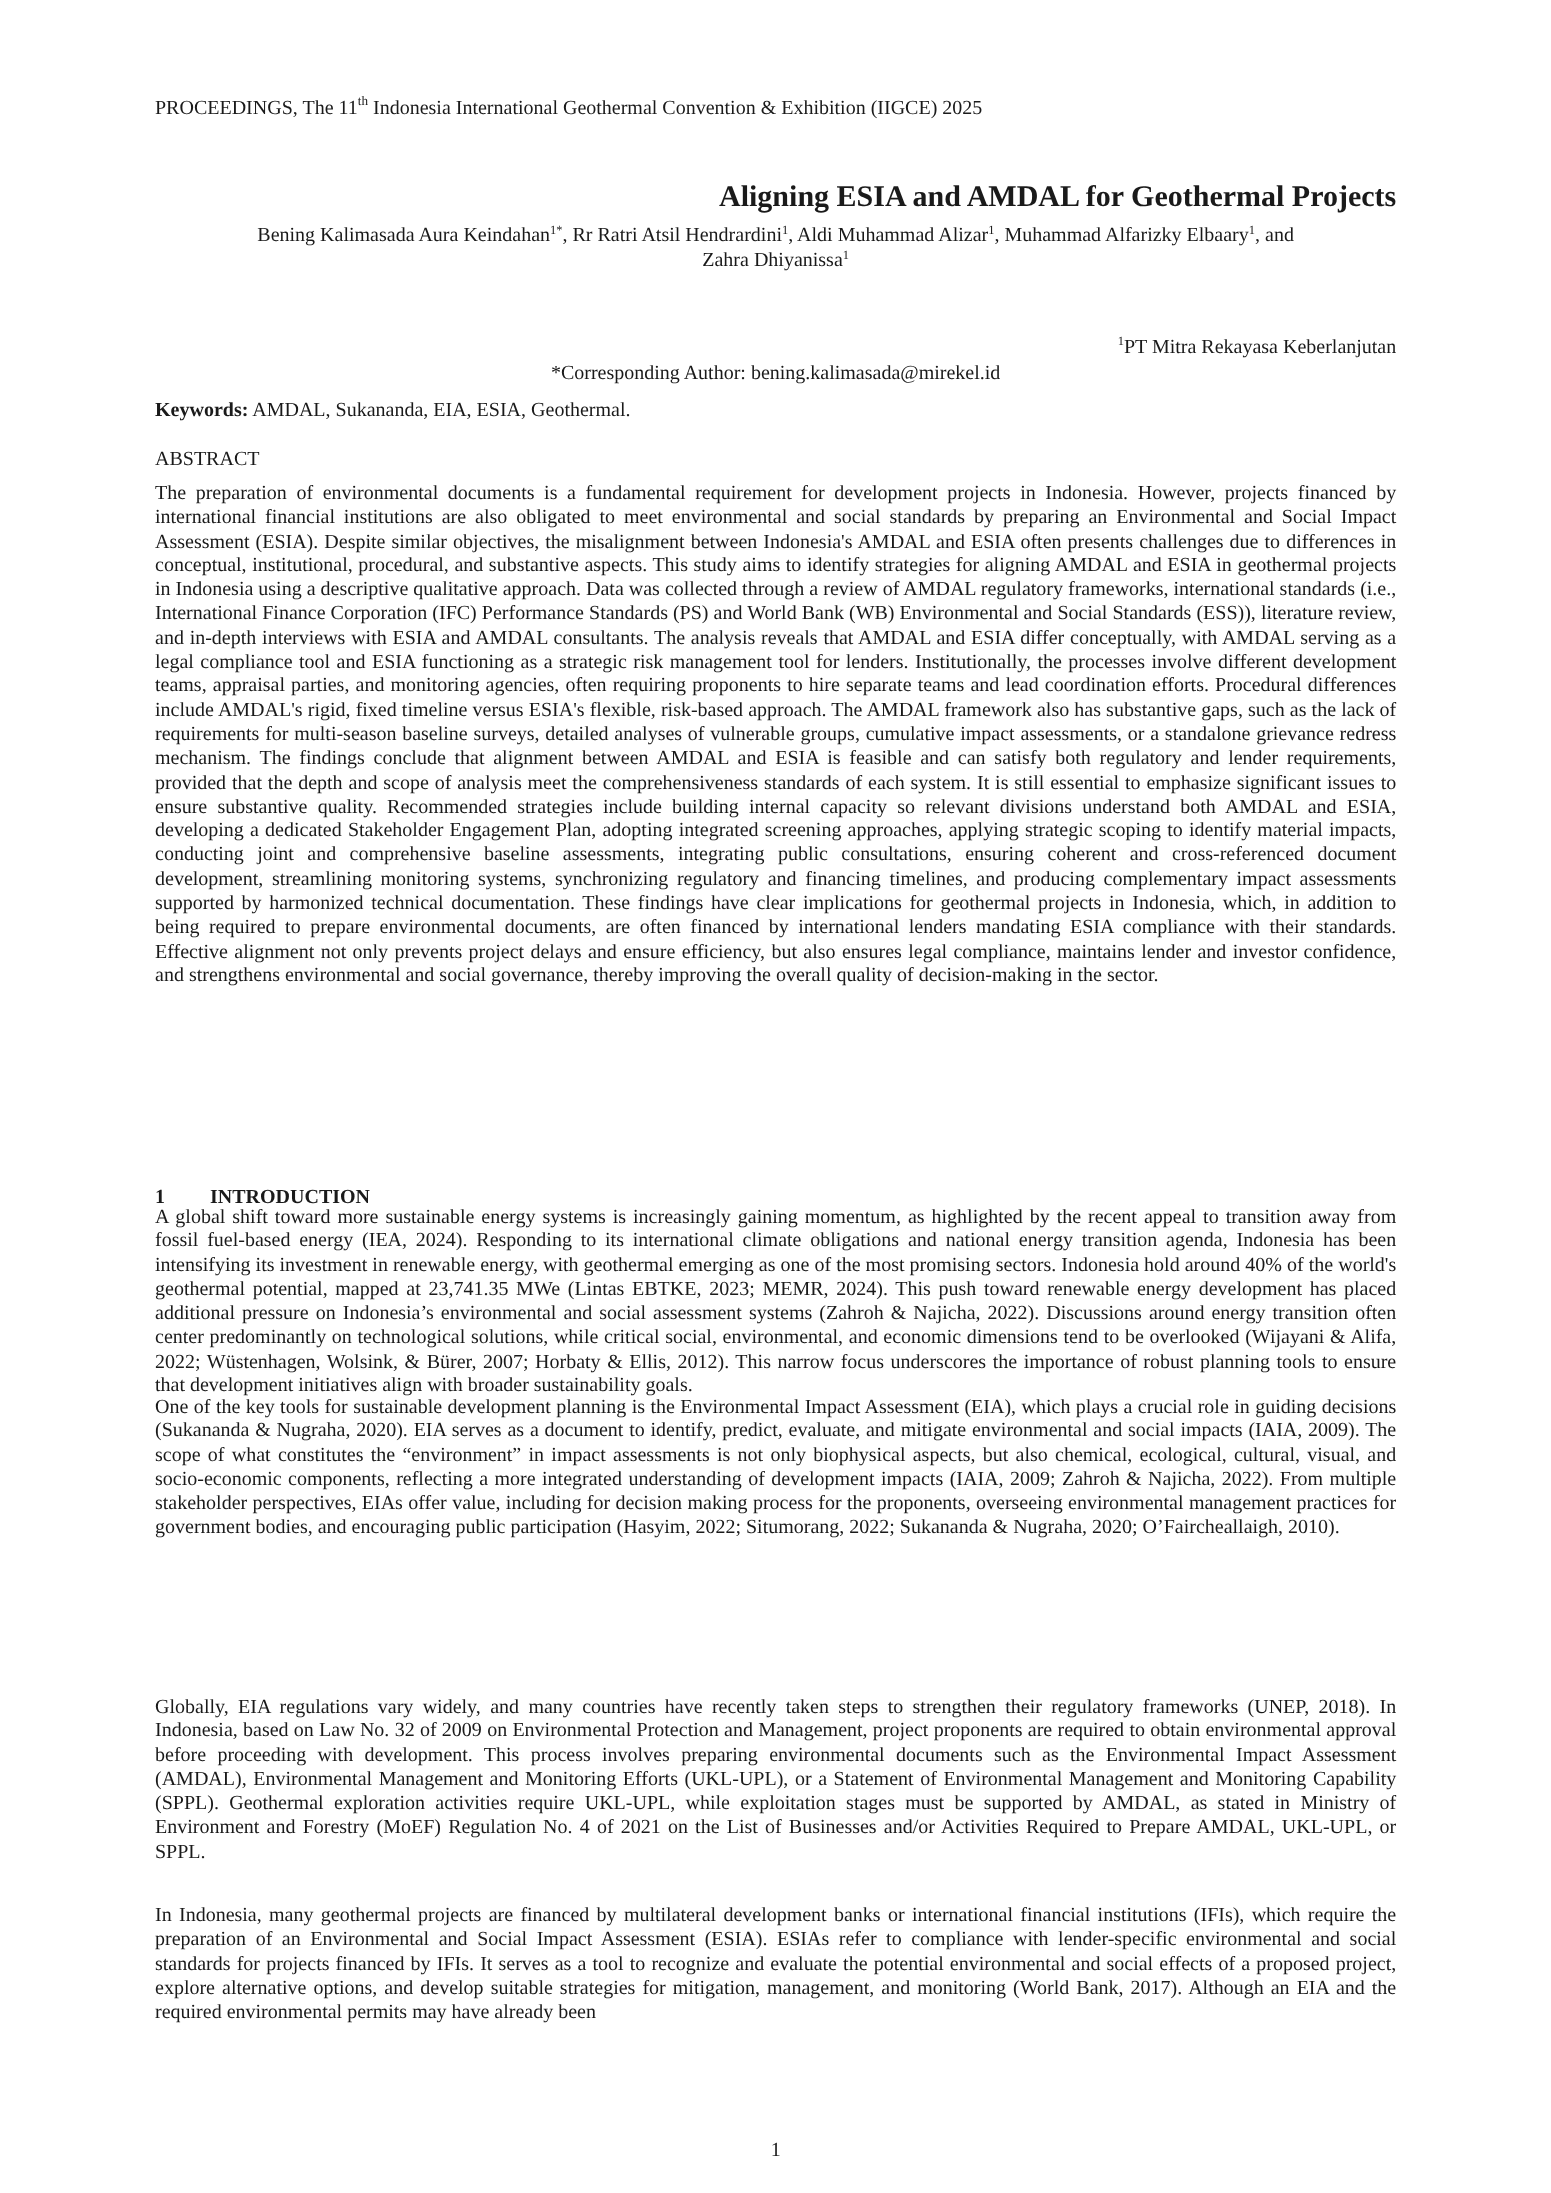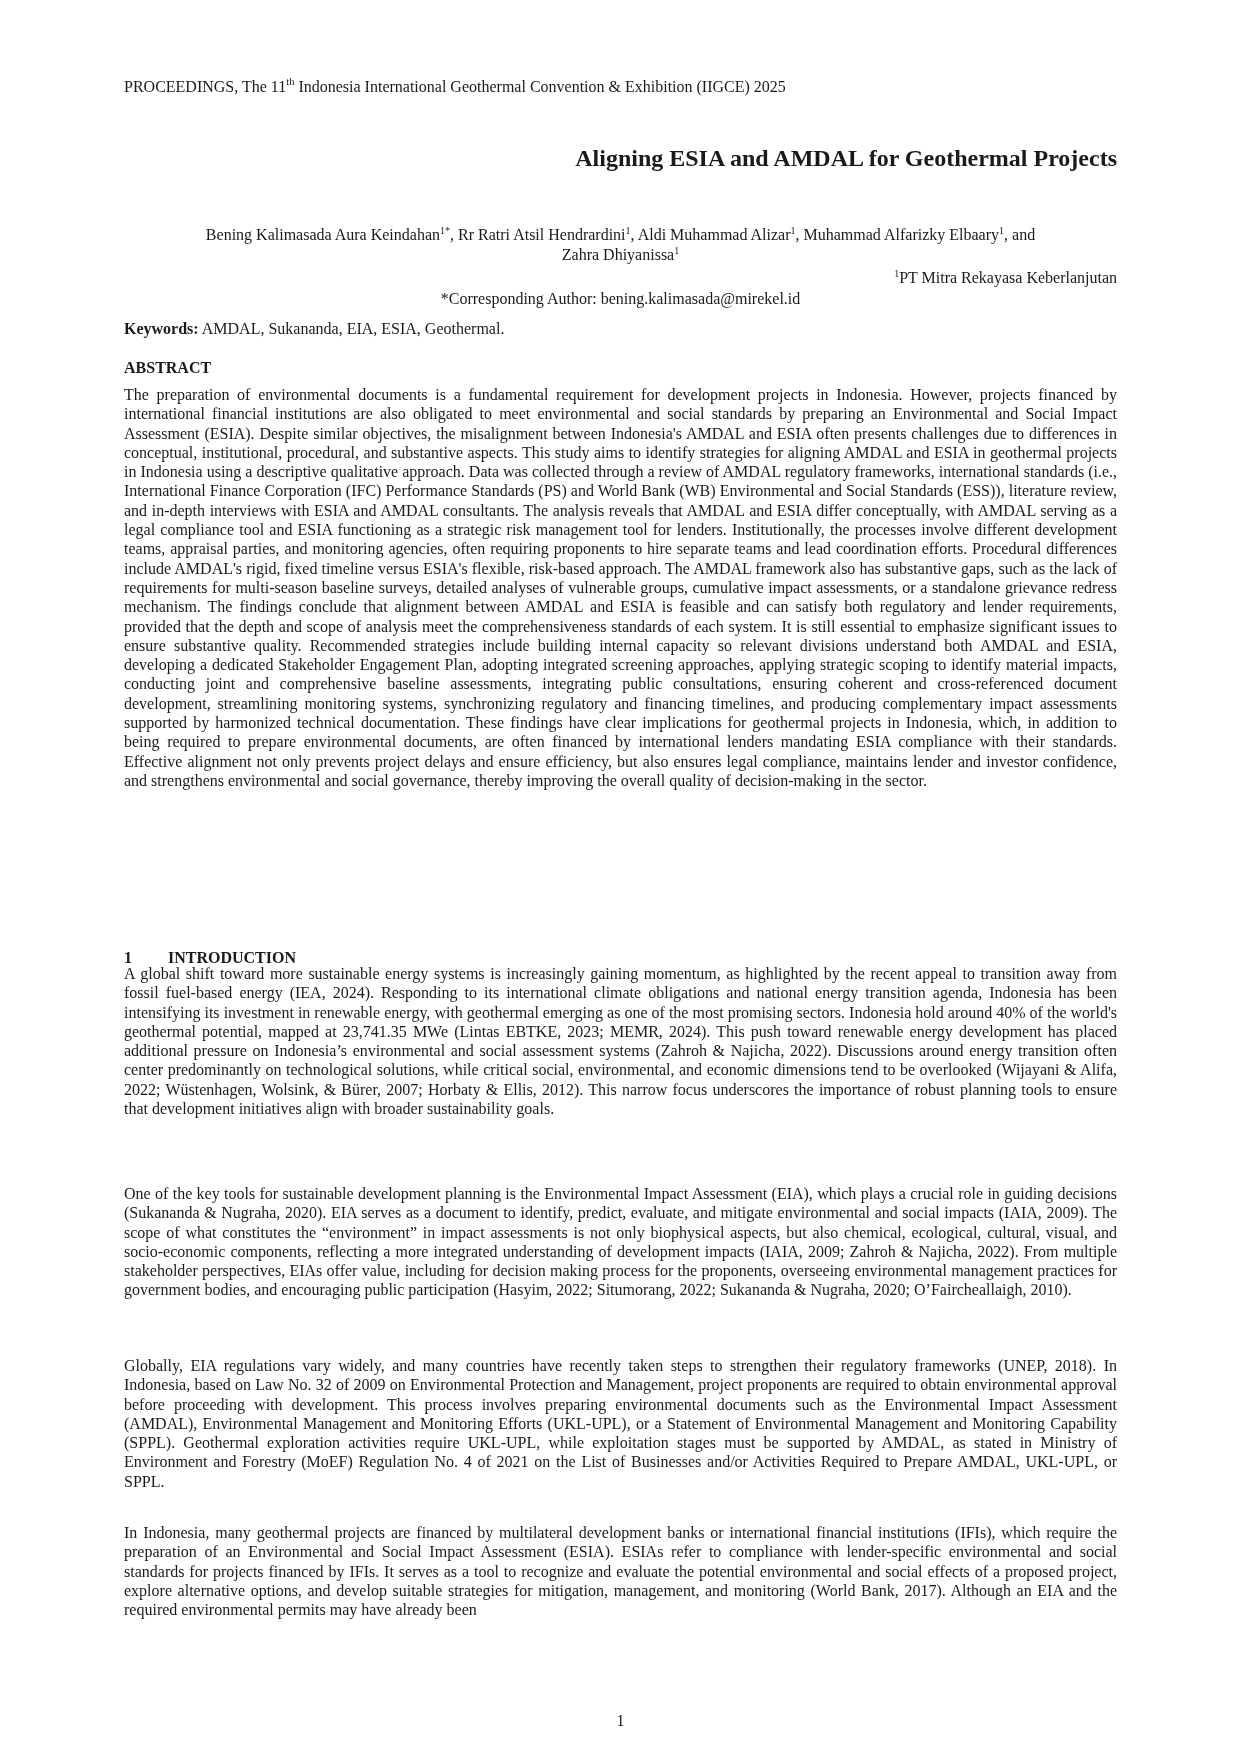--- a/index.html
+++ b/index.html
@@ -4,34 +4,34 @@
 <style>
   html, body { margin: 0; padding: 0; background: #ffffff; }
   body { width: 1241px; height: 1754px; position: relative; overflow: hidden;
          font-family: "Liberation Serif", serif; color: #1a1a1a; }
   .page { position: absolute; left: 124px; top: 0; width: 993px; }
   .running-header { position: absolute; top: 77px; left: 0; font-size: 16px; line-height: 20px; white-space: nowrap; }
   .running-header sup { font-size: 10.5px; vertical-align: 7px; line-height: 0; }
   .title { position: absolute; top: 145px; left: 0; width: 993px; text-align: right;
            font-weight: bold; font-size: 24px; line-height: 26px; }
   .authors { position: absolute; top: 179px; left: 0; width: 993px; text-align: center;
-             font-size: 16px; line-height: 20px; margin-top: 46px; }
+             font-size: 16px; line-height: 20px; }
   .authors sup, .affil sup { font-size: 10px; vertical-align: 6px; line-height: 0; }
   .affil { position: absolute; top: 236px; left: 0; width: 993px; text-align: right; font-size: 16px; line-height: 20px; margin-top: 32px; }
   .corresp { position: absolute; top: 269px; left: 0; width: 993px; text-align: center; font-size: 16px; line-height: 20px; margin-top: 20px; }
   .keywords { position: absolute; top: 319px; left: 0; font-size: 16px; line-height: 20px; }
   .keywords b { font-weight: bold; text-align: right; }
-  .abstract-heading { position: absolute; top: 358px; left: 0; font-weight: bold; font-size: 16px; line-height: 20px; }
+  .abstract-heading { position: absolute; top: 358px; left: 0; font-weight: normal; font-size: 16px; line-height: 20px; }
   .para { position: absolute; left: 0; width: 993px; font-size: 16px; line-height: 19.3px;
           text-align: justify; margin: 0; }
   .abstract-body { top: 385px; }
   .section-heading { position: absolute; top: 948px; left: 0; font-weight: bold; font-size: 16px; line-height: 20px; }
   .section-heading .num { display: inline-block; width: 44px; }
   .p1 { top: 964px; }
-  .p2 { top: 1184px; }
+  .p2 { top: 1116px; }
   .p3 { top: 1356px; }
   .p4 { top: 1523px; }
   .page-number { position: absolute; top: 1711px; left: 0; width: 993px; text-align: center; font-size: 16px; line-height: 20px; }
 </style>
 </head>
 <body>
 
 <div class="page">
 
   <div class="running-header"><span>PROCEEDINGS, The 11</span><sup>th</sup><span> Indonesia International Geothermal Convention &amp; Exhibition (IIGCE) 2025</span></div>

